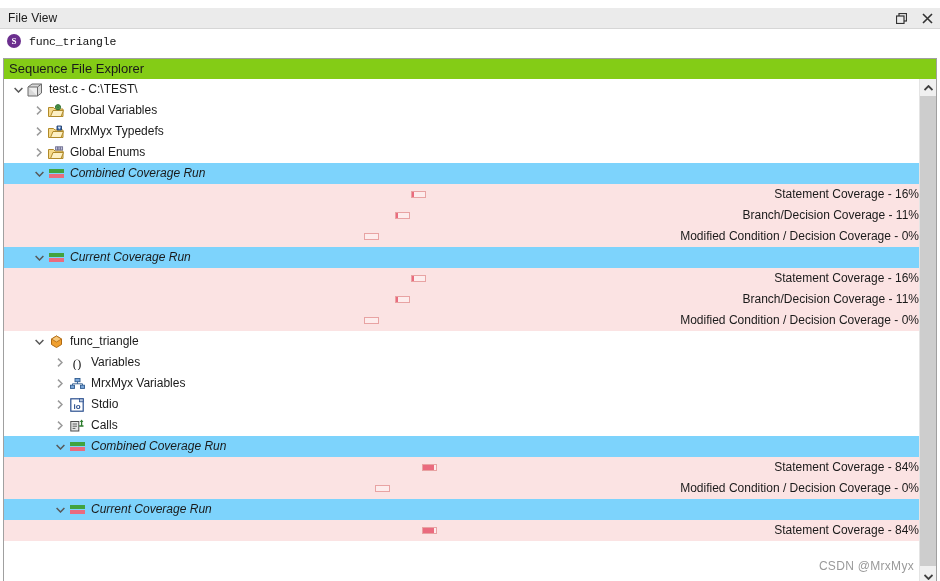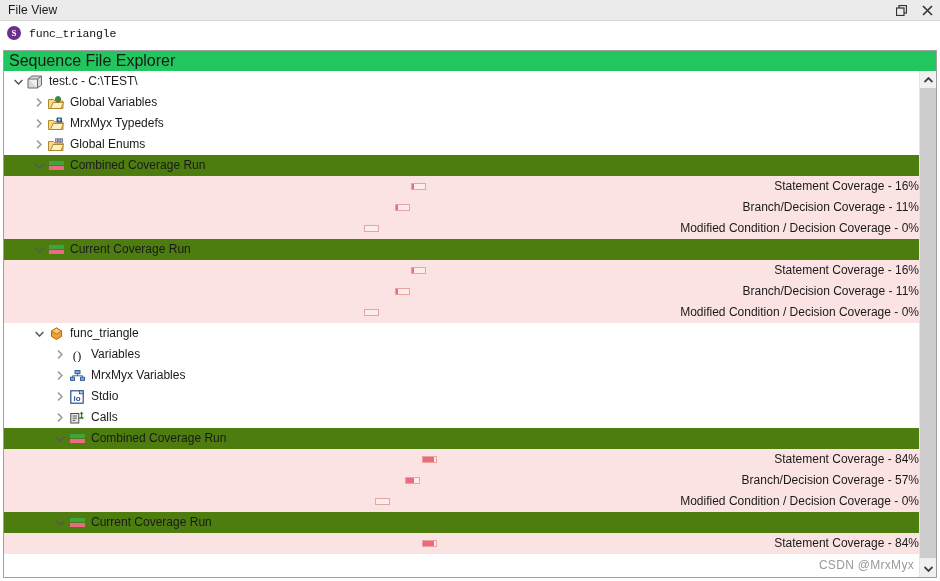--- a/index.html
+++ b/index.html
@@ -18,20 +18,21 @@
     -webkit-font-smoothing: antialiased;
   }
 
   
   #window {
     position: relative;
     width: 940px;
     height: 498px;
     background: #ffffff;
     box-sizing: border-box;
+    margin-top: 8px;
   }
 
   
   #titlebar {
     position: relative;
     height: 21px;
     background: #ebebeb;
     border-bottom: 1px solid #d6d6d6;
     display: flex;
     align-items: center;
@@ -101,23 +102,23 @@
     height: 528px;
     border: 1px solid #a0a0a0;
     background: #ffffff;
     box-sizing: border-box;
     overflow: hidden;
   }
   #explorer-header {
     height: 20px;
     line-height: 20px;
     padding-left: 5px;
-    font-size: 16px;
+    font-size: 13px;
     color: #1a1a1a;
-    background: #22c55e;
+    background: #84cc16;
     box-sizing: border-box;
   }
   #tree-viewport {
     position: absolute;
     left: 0;
     top: 20px;
     right: 17px;
     bottom: 0;
     overflow: hidden;
     background: #ffffff;
@@ -129,21 +130,21 @@
   
   .row {
     position: relative;
     height: 21px;
     display: flex;
     align-items: center;
     white-space: nowrap;
     cursor: default;
     box-sizing: border-box;
   }
-  .row.hl-dark  { background: #4d7c0f; }
+  .row.hl-dark  { background: #7dd3fc; font-style: italic; }
   .row.hl-light { background: #fbe3e3; justify-content: space-between; }
 
   .twisty {
     width: 16px;
     height: 21px;
     flex: 0 0 auto;
     display: flex;
     align-items: center;
     justify-content: center;
   }
@@ -231,21 +232,21 @@
     top: 17px;
     bottom: 17px;
     width: 17px;
     background: #f0f0f0;
   }
 
   
   #watermark {
     position: absolute;
     right: 22px;
-    bottom: 5px;
+    bottom: 12px;
     font-size: 12px;
     color: #9a9a9a;
     letter-spacing: 0.3px;
     pointer-events: none;
     font-family: "Liberation Sans", sans-serif;
   }
 </style>
 </head>
 <body>
 
@@ -522,29 +523,20 @@
               <span class="covbar">
                 <i style="width:84%"></i>
               </span>
             </span>
             <span class="row-label">Statement Coverage - 84%</span>
           </div>
           <div class="row hl-light" style="padding-left:69px">
             <span class="twisty empty"></span>
             <span class="row-icon">
               <span class="covbar">
-                <i style="width:57%"></i>
-              </span>
-            </span>
-            <span class="row-label">Branch/Decision Coverage - 57%</span>
-          </div>
-          <div class="row hl-light" style="padding-left:69px">
-            <span class="twisty empty"></span>
-            <span class="row-icon">
-              <span class="covbar">
                 <i style="width:0%"></i>
               </span>
             </span>
             <span class="row-label">Modified Condition / Decision Coverage - 0%</span>
           </div>
           <div class="row hl-dark" style="padding-left:48px">
             <span class="twisty">
               <svg width="9" height="6" viewBox="0 0 9 6">
                 <path d="M0.6 1 L4.5 5 L8.4 1" stroke="#585858" stroke-width="1.5" fill="none"></path>
               </svg>

